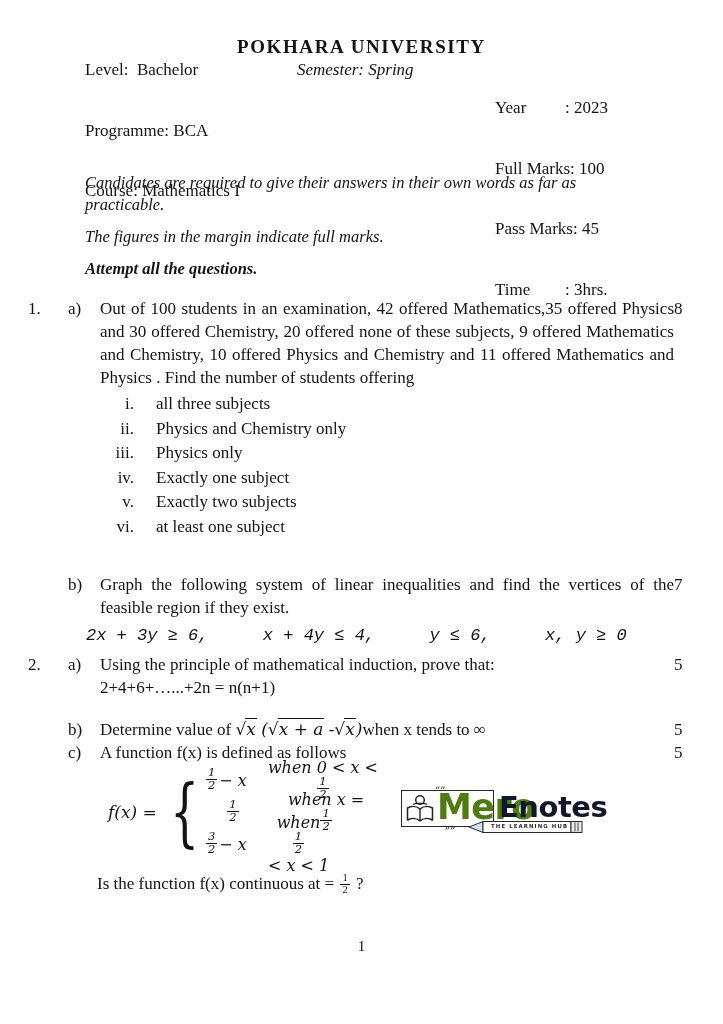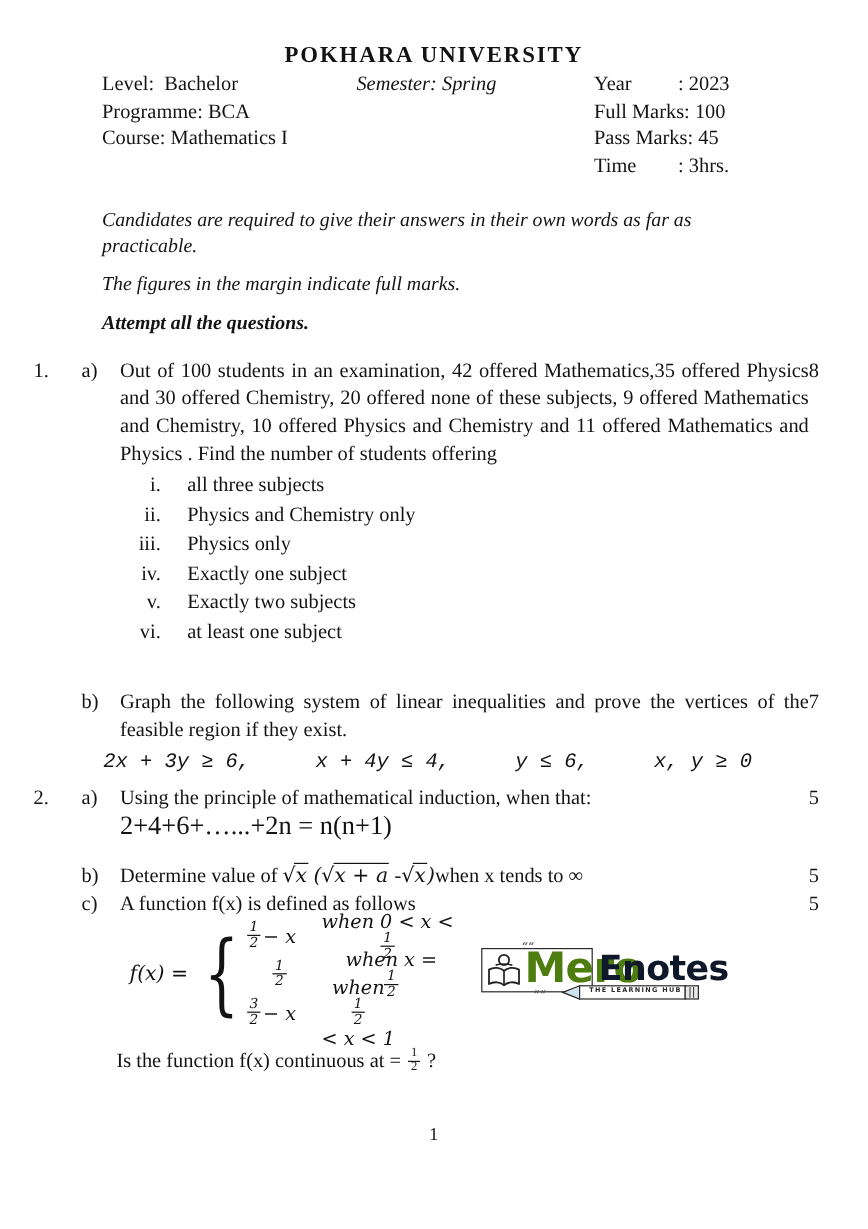--- a/index.html
+++ b/index.html
@@ -42,21 +42,21 @@
     width: 612px;
   }
   .hrow {
     display: flex;
     font-size: 17px;
     line-height: 22.5px;
     white-space: nowrap;
   }
   .hcol-a { width: 212px; }
   .hcol-b { width: 198px; font-style: italic; }
-  .hcol-c { width: 200px; display: flex; }
+  .hcol-c { width: 200px; display: flex; margin-top: 38px; }
   .hc-label { display: inline-block; }
   .hc-label.fixedw { width: 70px; }
 
   
   .instructions {
     position: absolute;
     top: 172px;
     left: 85px;
     width: 560px;
     font-size: 16.5px;
@@ -406,42 +406,42 @@
           <span>at least one subject</span>
         </li>
       </ul>
     </div>
   </div>
 
   <div class="qblock" style="top:573px;">
     <div class="qrow">
       <div class="qnum"></div>
       <div class="qlet">b)</div>
-      <div class="qtext">Graph the following system of linear inequalities and prove the vertices of the feasible region if they exist.</div>
+      <div class="qtext">Graph the following system of linear inequalities and find the vertices of the feasible region if they exist.</div>
       <div class="marks">7</div>
     </div>
     <div class="dispmath">
       <span>2x + 3y ≥ 6,</span>
       <span class="gap"></span>
       <span>x + 4y ≤ 4,</span>
       <span class="gap"></span>
       <span>y ≤ 6,</span>
       <span class="gap"></span>
       <span>x, y ≥ 0</span>
     </div>
   </div>
 
   <div class="qblock" style="top:653px;">
     <div class="qrow">
       <div class="qnum">2.</div>
       <div class="qlet">a)</div>
-      <div class="qtext">Using the principle of mathematical induction, when that:</div>
+      <div class="qtext">Using the principle of mathematical induction, prove that:</div>
       <div class="marks">5</div>
     </div>
-    <div style="padding-left:72px;font-size:22px;line-height:23px;">2+4+6+…...+2n = n(n+1)</div>
+    <div style="padding-left:72px;font-size:17px;line-height:23px;">2+4+6+…...+2n = n(n+1)</div>
   </div>
 
   <div class="qblock" style="top:718px;">
     <div class="qrow">
       <div class="qnum"></div>
       <div class="qlet">b)</div>
       <div class="qtext nojust">
         <span>Determine value of</span>
         <span class="sqrt"><span class="rad">√</span><span class="bar">x</span></span>
         <span class="mi">(</span><span class="sqrt"><span class="rad">√</span><span class="bar">x + a</span></span>

